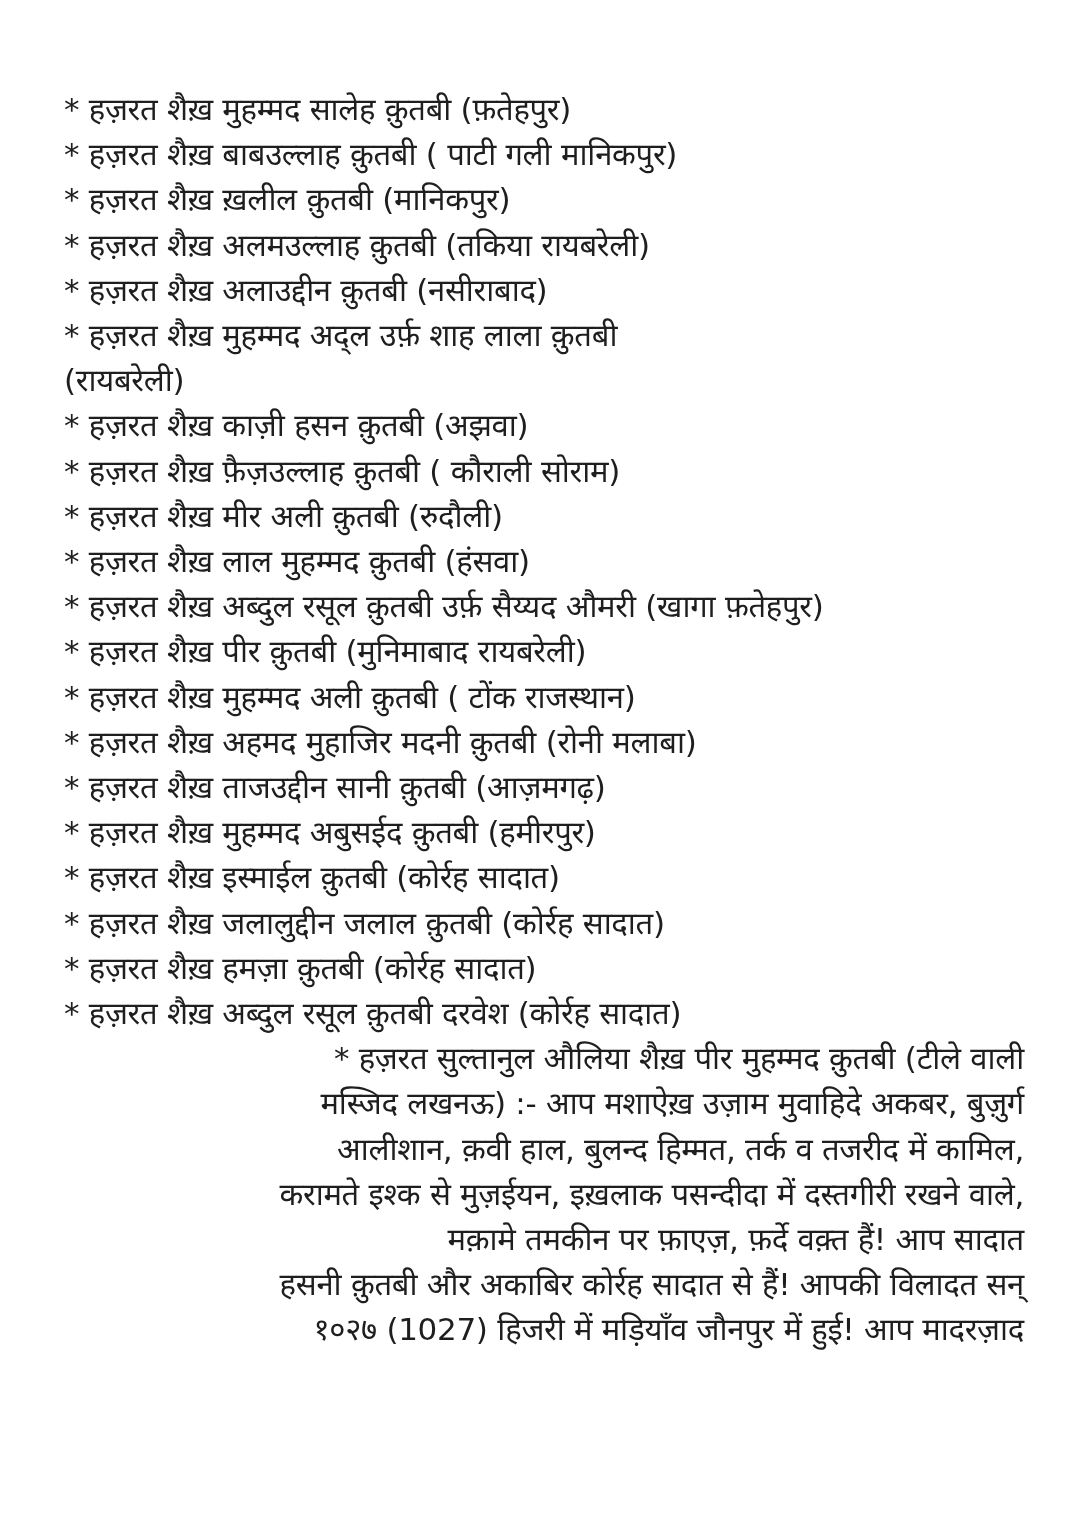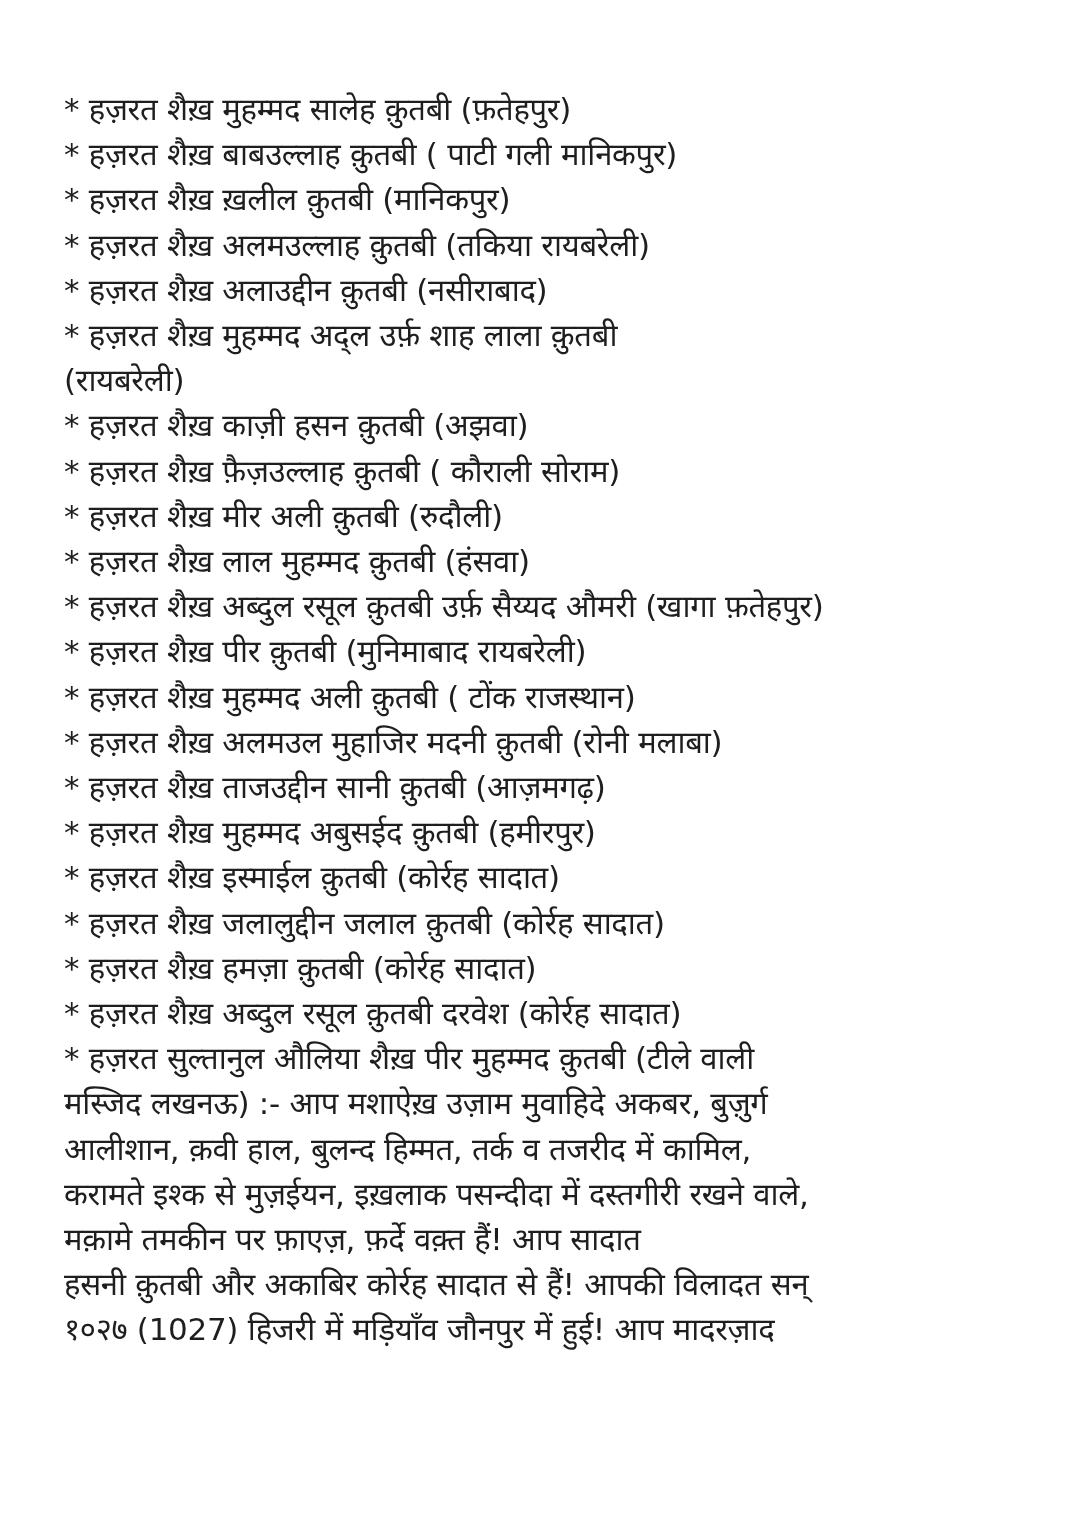--- a/index.html
+++ b/index.html
@@ -25,20 +25,21 @@
       letter-spacing: -0.3px;
       margin-top: 25px;
     }
     .line {
       white-space: nowrap;
       display: block;
     }
     .para {
       display: block;
       white-space: nowrap;
+      text-align: right;
     }
   </style>
 </head>
 <body>
 
 <div class="page">
   <div>
     <span class="line">* हज़रत शैख़ मुहम्मद सालेह क़ुतबी (फ़तेहपुर)</span>
     <span class="line">* हज़रत शैख़ बाबउल्लाह क़ुतबी ( पाटी गली मानिकपुर)</span>
     <span class="line">* हज़रत शैख़ ख़लील क़ुतबी (मानिकपुर)</span>
@@ -46,21 +47,21 @@
     <span class="line">* हज़रत शैख़ अलाउद्दीन क़ुतबी (नसीराबाद)</span>
     <span class="line">* हज़रत शैख़ मुहम्मद अद्ल उर्फ़ शाह लाला क़ुतबी</span>
     <span class="line">(रायबरेली)</span>
     <span class="line">* हज़रत शैख़ काज़ी हसन क़ुतबी (अझवा)</span>
     <span class="line">* हज़रत शैख़ फ़ैज़उल्लाह क़ुतबी ( कौराली सोराम)</span>
     <span class="line">* हज़रत शैख़ मीर अली क़ुतबी (रुदौली)</span>
     <span class="line">* हज़रत शैख़ लाल मुहम्मद क़ुतबी (हंसवा)</span>
     <span class="line">* हज़रत शैख़ अब्दुल रसूल क़ुतबी उर्फ़ सैय्यद औमरी (खागा फ़तेहपुर)</span>
     <span class="line">* हज़रत शैख़ पीर क़ुतबी (मुनिमाबाद रायबरेली)</span>
     <span class="line">* हज़रत शैख़ मुहम्मद अली क़ुतबी ( टोंक राजस्थान)</span>
-    <span class="line">* हज़रत शैख़ अलमउल मुहाजिर मदनी क़ुतबी (रोनी मलाबा)</span>
+    <span class="line">* हज़रत शैख़ अहमद मुहाजिर मदनी क़ुतबी (रोनी मलाबा)</span>
     <span class="line">* हज़रत शैख़ ताजउद्दीन सानी क़ुतबी (आज़मगढ़)</span>
     <span class="line">* हज़रत शैख़ मुहम्मद अबुसईद क़ुतबी (हमीरपुर)</span>
     <span class="line">* हज़रत शैख़ इस्माईल क़ुतबी (कोर्रह सादात)</span>
     <span class="line">* हज़रत शैख़ जलालुद्दीन जलाल क़ुतबी (कोर्रह सादात)</span>
     <span class="line">* हज़रत शैख़ हमज़ा क़ुतबी (कोर्रह सादात)</span>
     <span class="line">* हज़रत शैख़ अब्दुल रसूल क़ुतबी दरवेश (कोर्रह सादात)</span>
   </div>
   <div>
     <span class="para">* हज़रत सुल्तानुल औलिया शैख़ पीर मुहम्मद क़ुतबी (टीले वाली</span>
     <span class="para">मस्जिद लखनऊ) :- आप मशाऐख़ उज़ाम मुवाहिदे अकबर, बुज़ुर्ग</span>

